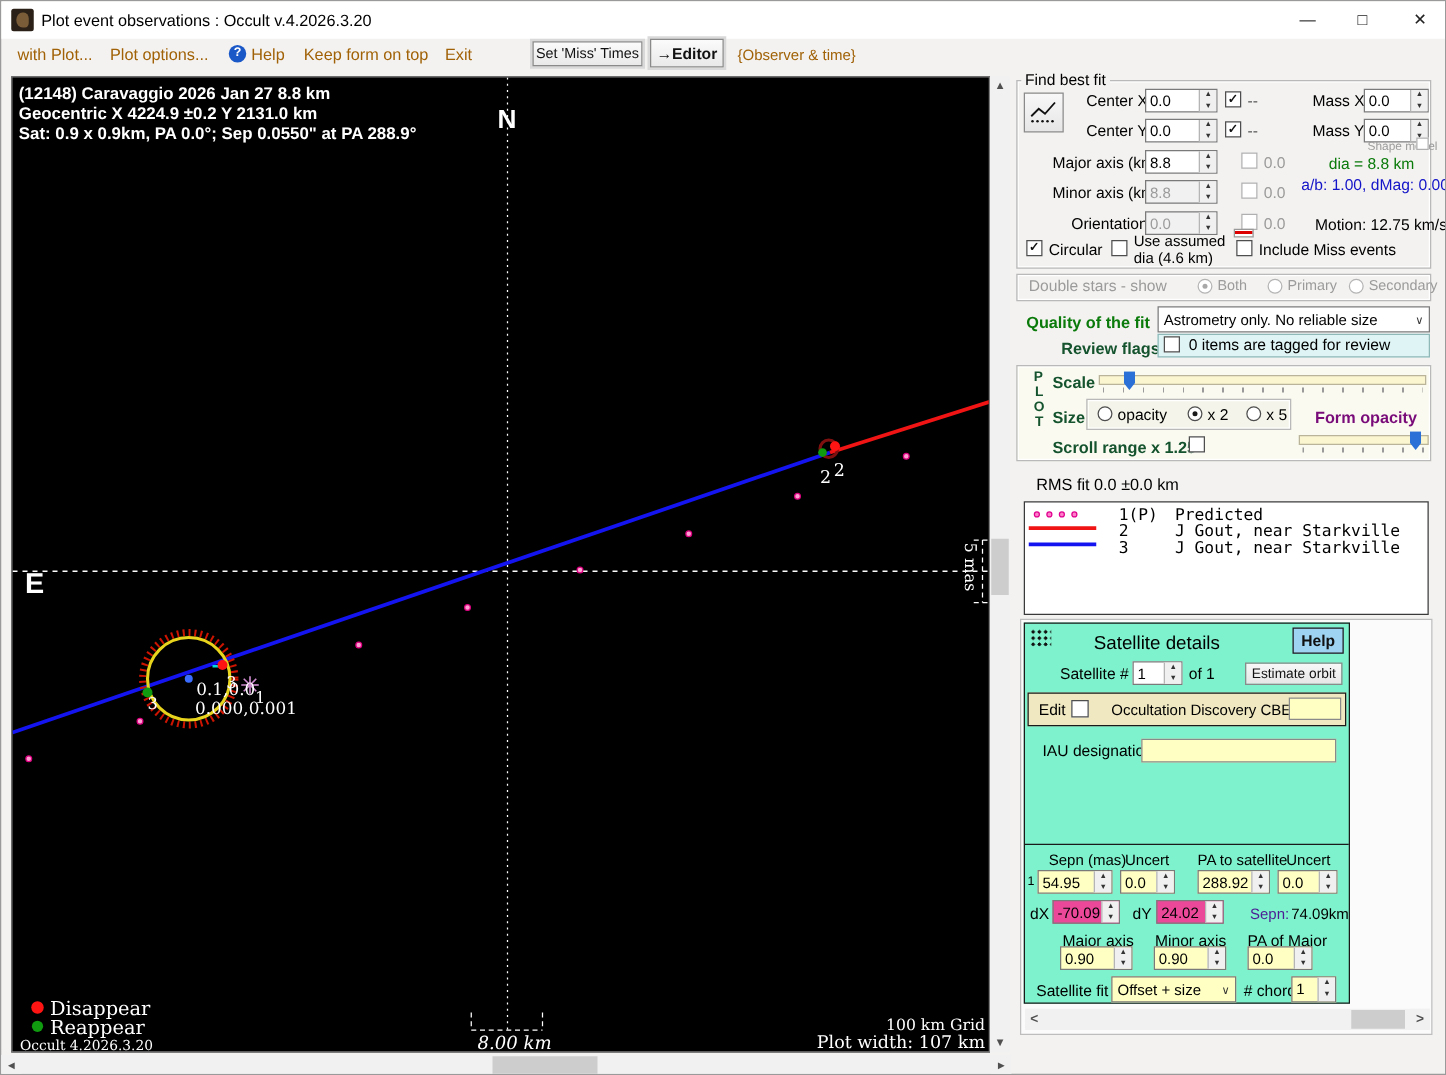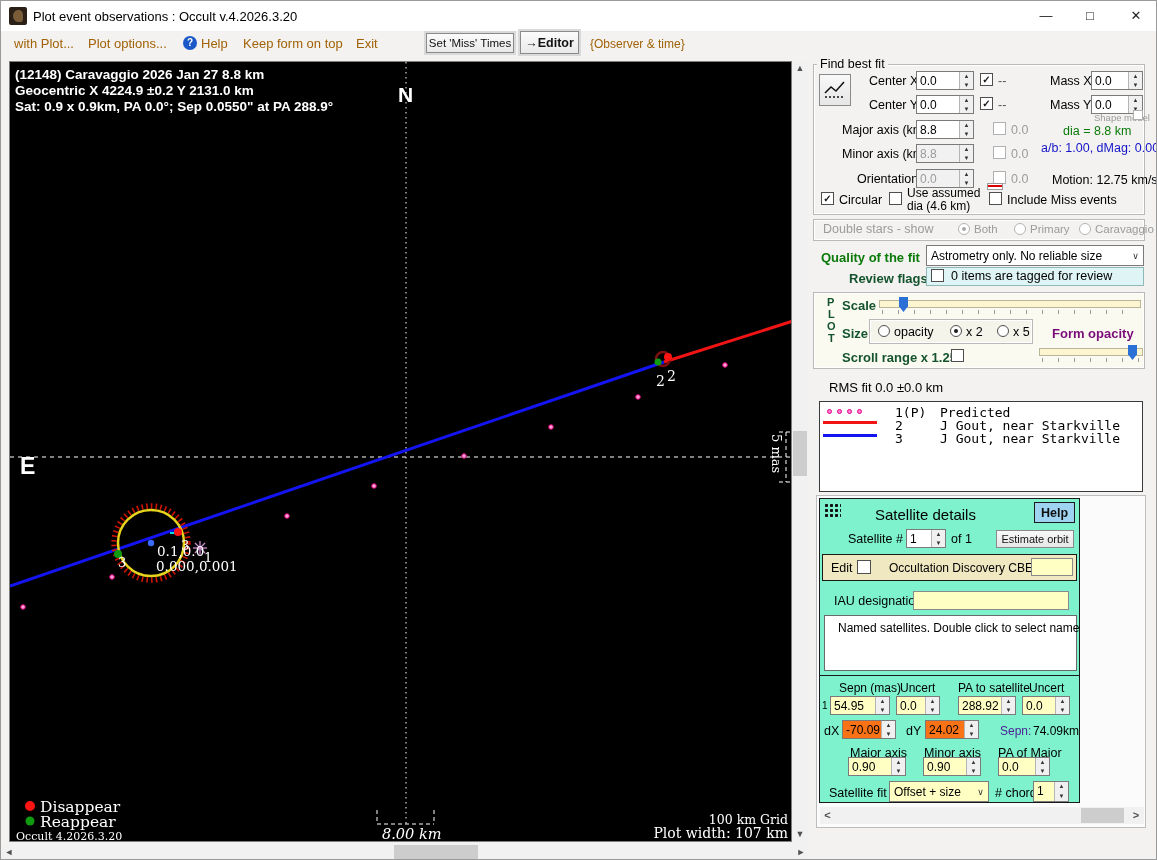--- a/index.html
+++ b/index.html
@@ -36,21 +36,21 @@
 .cb.dis{border-color:#b0b0b0}
 .rad{position:absolute;width:12px;height:12px;border:1px solid #4e4e4e;border-radius:50%;background:#fff}
 .rad.sel::after{content:"";position:absolute;left:3px;top:3px;width:4px;height:4px;border-radius:50%;background:#1a1a1a}
 .rad.dis{border-color:#b4b4b4}
 .rad.dis.sel::after{background:#a8a8a8}
 .spin{position:absolute;height:19px;background:#fff;border:1px solid #7a7a7a;font-size:12px;display:flex}
 .spin .v{flex:1;padding:2px 1px 0 3px;overflow:hidden;white-space:nowrap}
 .spin .sbtns{width:14px;border-left:1px solid #b5b5b5;display:flex;flex-direction:column;background:#f0f0f0}
 .spin .sbtns i{flex:1;font-style:normal;font-size:6px;line-height:8px;text-align:center;color:#333}
 .spin.yellow{background:#ffffc4}
-.spin.blue{background:#f97316}
+.spin.blue{background:#ec4899}
 .spin.dis{background:#f1f1f1;color:#9b9b9b}
 .combo{position:absolute;background:#fff;border:1px solid #7a7a7a;font-size:12px;display:flex;align-items:center}
 .combo .cv{flex:1;padding-left:4px;white-space:nowrap;overflow:hidden}
 .combo .ca{width:15px;text-align:center;color:#333;font-size:9px}
 .combo.yellow{background:#ffffc4}
 .btn{position:absolute;background:linear-gradient(#f8f8f8,#e6e6e6);border:1px solid #8a8a8a;font-size:11.5px;text-align:center;color:#111}
 .slider .track{position:absolute;left:0;right:0;top:4px;height:8px;background:#fcf6d0;border:1px solid #b9b49a}
 .slider .ticks{position:absolute;left:3px;right:3px;top:14px;height:4px;background-image:repeating-linear-gradient(to right,#9a9a9a 0 1px,transparent 1px 16px)}
 .slider .thumb{position:absolute;top:1px;width:9px;height:15px;background:#2a70d6;clip-path:polygon(0 0,100% 0,100% 62%,50% 100%,0 62%)}
 
@@ -284,21 +284,21 @@
   <span class="cb" style="left:988px;top:191px"></span>
   <span class="t" style="left:1006px;top:192px">Include Miss events</span>
 
   <div class="gbox" style="left:812px;top:218px;width:332px;height:22px"></div>
   <span class="t gray b" style="left:822px;top:221px">Double stars - show</span>
   <span class="rad dis sel" style="left:957px;top:222px"></span>
   <span class="t gray" style="left:973px;top:222px;font-size:11.5px">Both</span>
   <span class="rad dis" style="left:1013px;top:222px"></span>
   <span class="t gray" style="left:1029px;top:222px;font-size:11.5px">Primary</span>
   <span class="rad dis" style="left:1078px;top:222px"></span>
-  <span class="t gray" style="left:1094px;top:222px;font-size:11.5px">Caravaggio</span>
+  <span class="t gray" style="left:1094px;top:222px;font-size:11.5px">Secondary</span>
 
   <span class="t darkgreen" style="left:820px;top:249px;font-size:13px">Quality of the fit</span>
   <div class="combo" style="left:925px;top:244px;width:218px;height:21px">
     <span class="cv">Astrometry only. No reliable size</span>
       <span class="ca">∨</span>
   </div>
   <span class="t maroon" style="left:848px;top:270px;font-size:13px">Review flags</span>
   <div class="abs" style="left:925px;top:266px;width:218px;height:19px;background:#dff4f4;border:1px solid #8fb8b8"></div>
   <span class="cb" style="left:930px;top:268px"></span>
   <span class="t" style="left:950px;top:268px">0 items are tagged for review</span>
@@ -364,23 +364,20 @@
       <span class="t b" style="left:131px;top:33px">of 1</span>
       <button class="btn" style="left:176px;top:31px;width:78px;height:18px;font-size:11px">Estimate orbit</button>
       <div id="editrow">
         <span class="t" style="left:8px;top:6px">Edit</span>
         <span class="cb" style="left:34px;top:5px;width:14px;height:14px"></span>
         <span class="t" style="left:66px;top:6px;font-size:12px">Occultation Discovery CBET</span>
         <span class="yinput" style="left:208px;top:3px;width:42px;height:18px"></span>
       </div>
       <span class="t" style="left:14px;top:95px;font-size:12.5px">IAU designation</span>
       <span class="yinput" style="left:93px;top:92px;width:156px;height:19px"></span>
-      <div id="namedbox">
-        <span class="t" style="left:13px;top:5px;font-size:12px">Named satellites.   Double click to select name</span>
-      </div>
       <span class="satline" style="top:176px"></span>
       <span class="t" style="left:19px;top:182px;font-size:12px">Sepn (mas)</span>
       <span class="t" style="left:80px;top:182px;font-size:12px">Uncert</span>
       <span class="t" style="left:138px;top:182px;font-size:12px">PA to satellite</span>
       <span class="t" style="left:209px;top:182px;font-size:12px">Uncert</span>
       <span class="t" style="left:2px;top:201px;font-size:10px">1</span>
       <span class="spin yellow" style="left:10px;top:197px;width:60px">
           <span class="v">54.95</span>
           <span class="sbtns">
             <i>▲</i>

